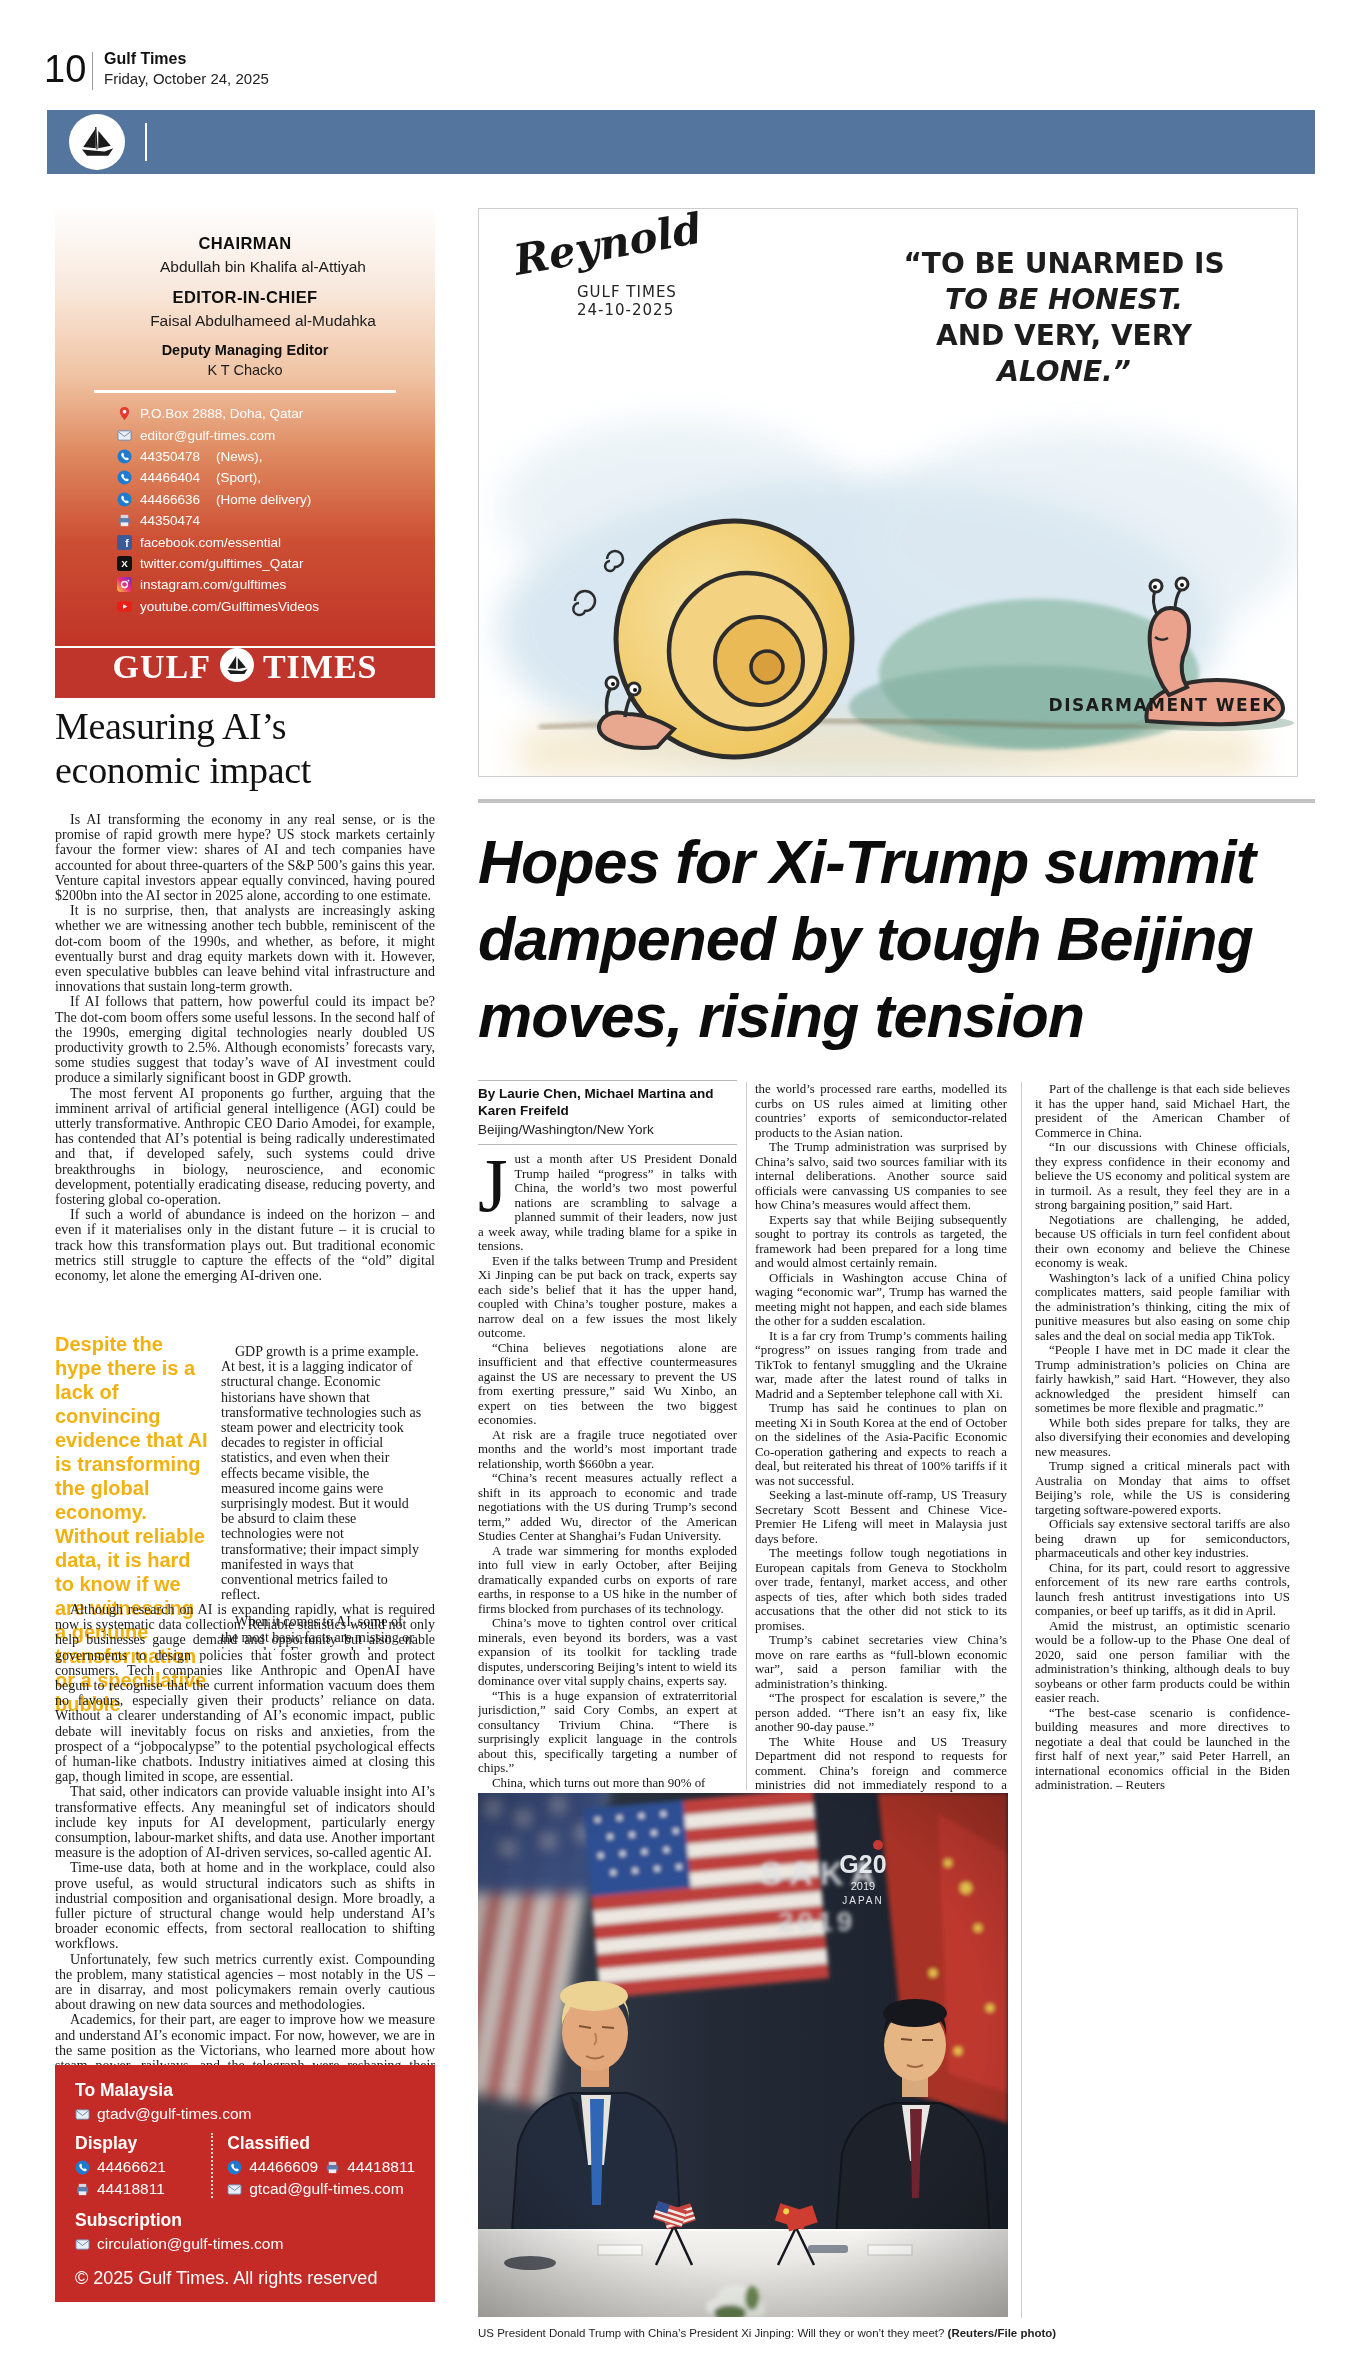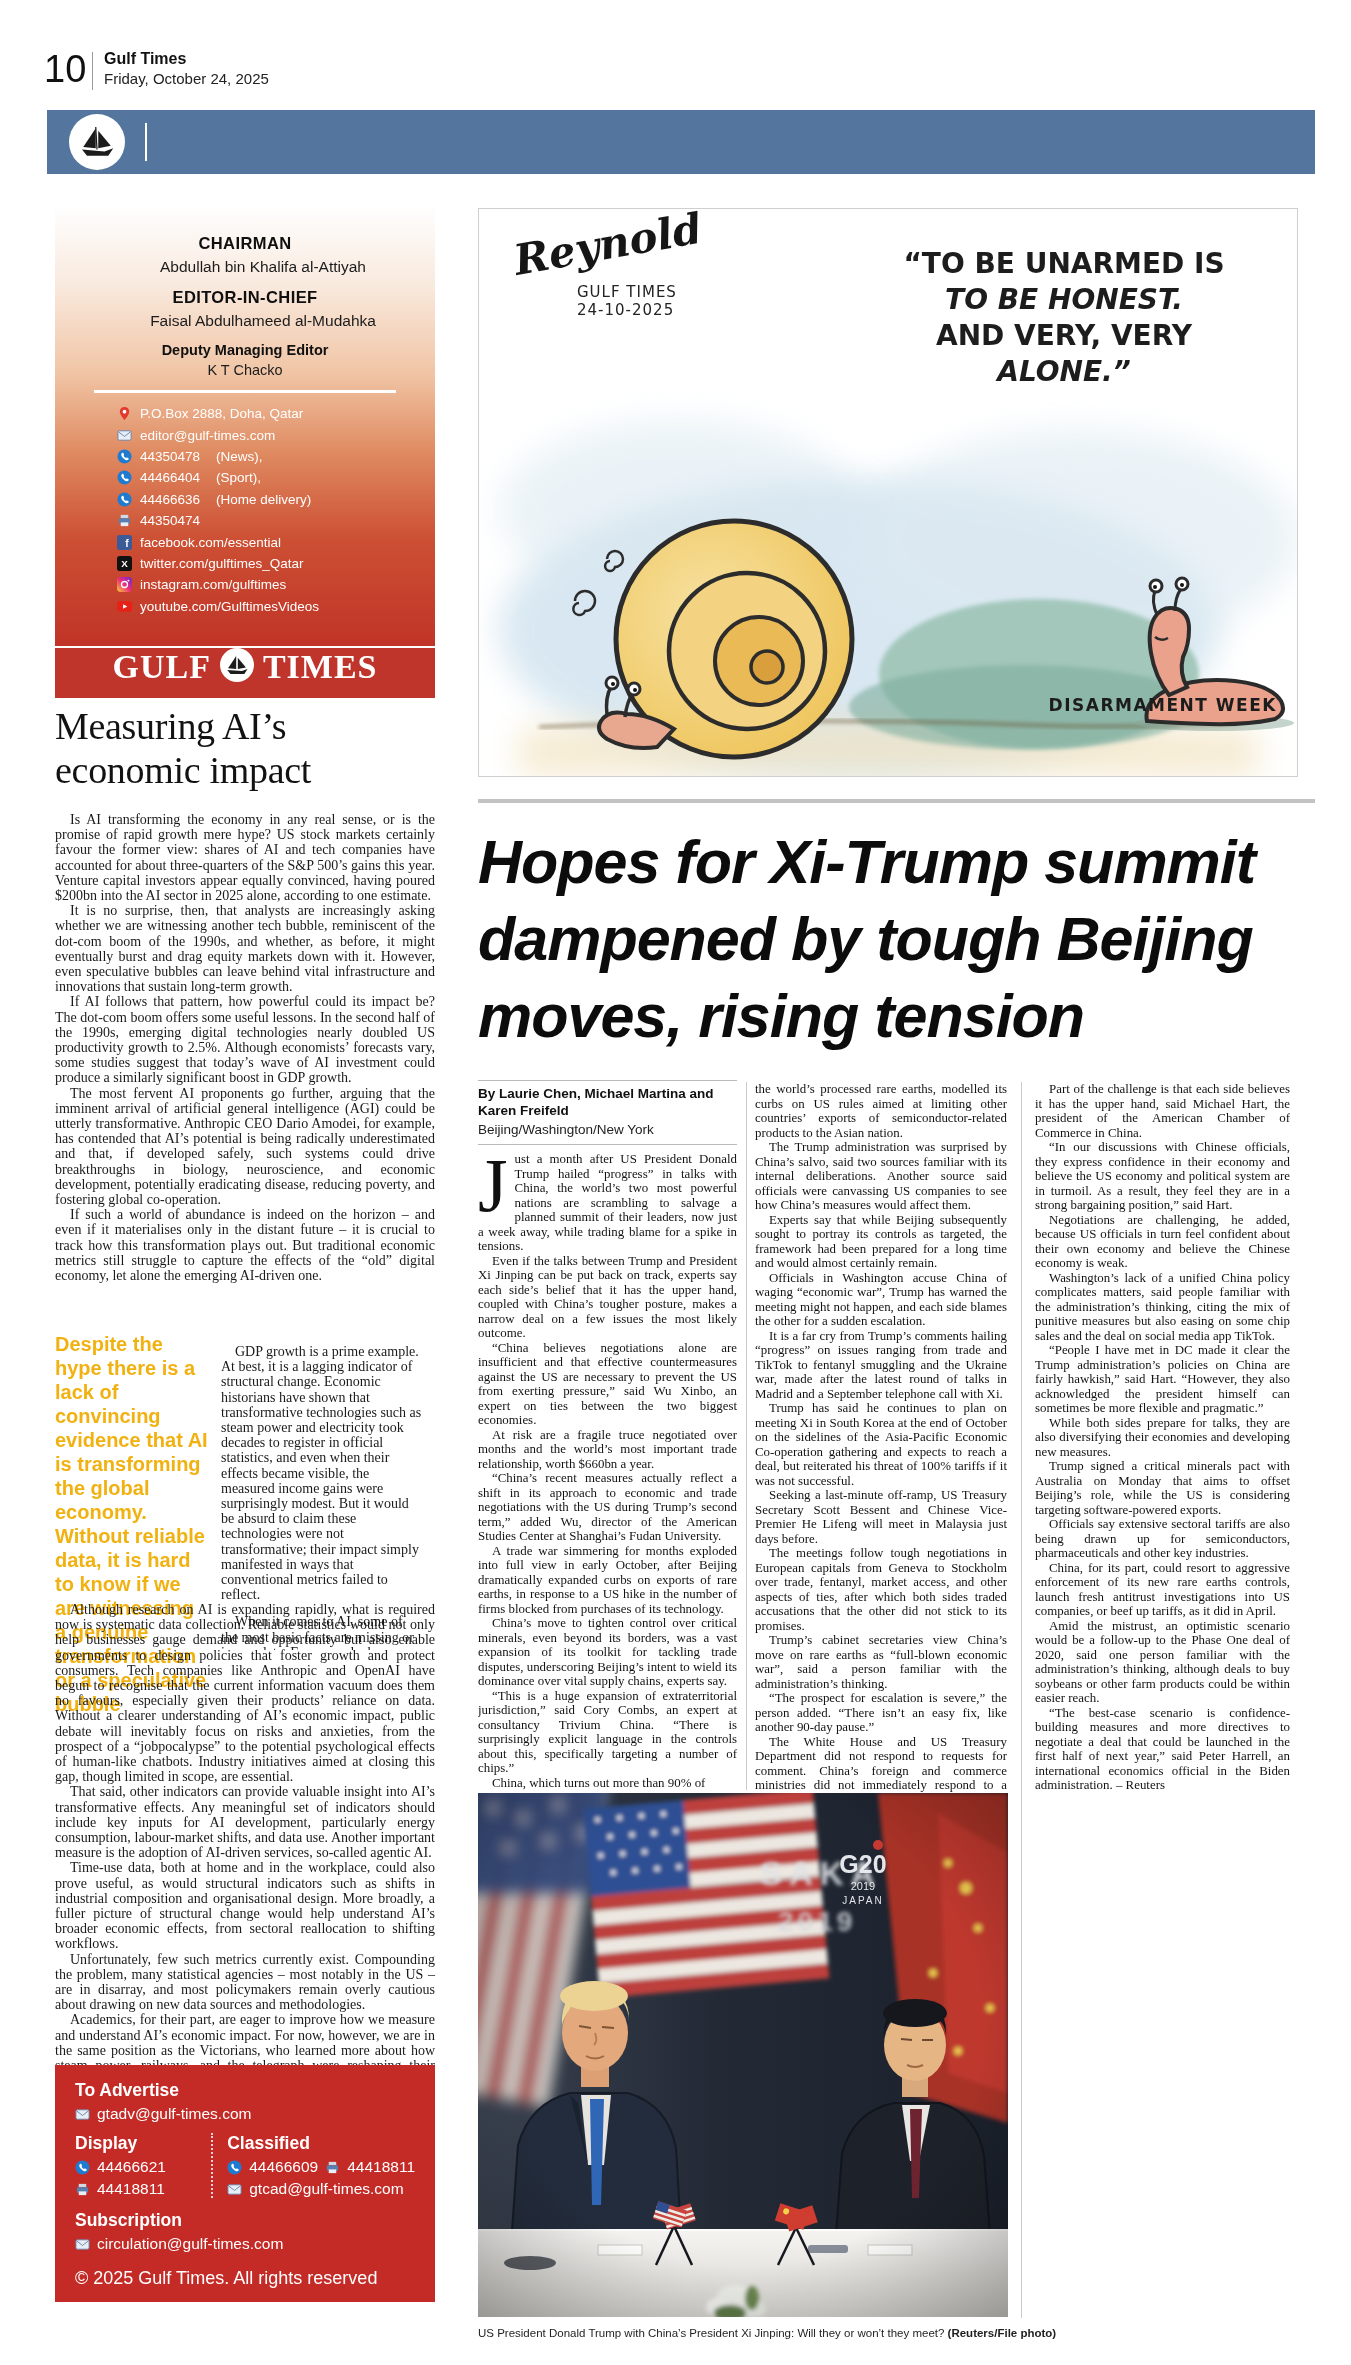--- a/index.html
+++ b/index.html
@@ -264,21 +264,21 @@
 
   <div class="abs lcol op-body op-outro">
       <p>Although research on AI is expanding rapidly, what is required now is systematic data collection. Reliable statistics would not only help businesses gauge demand and opportunity but also enable governments to design policies that foster growth and protect consumers. Tech companies like Anthropic and OpenAI have begun to recognise that the current information vacuum does them no favours, especially given their products’ reliance on data. Without a clearer understanding of AI’s economic impact, public debate will inevitably focus on risks and anxieties, from the prospect of a “jobpocalypse” to the potential psychological effects of human-like chatbots. Industry initiatives aimed at closing this gap, though limited in scope, are essential.</p>
       <p>That said, other indicators can provide valuable insight into AI’s transformative effects. Any meaningful set of indicators should include key inputs for AI development, particularly energy consumption, labour-market shifts, and data use. Another important measure is the adoption of AI-driven services, so-called agentic AI.</p>
       <p>Time-use data, both at home and in the workplace, could also prove useful, as would structural indicators such as shifts in industrial composition and organisational design. More broadly, a fuller picture of structural change would help understand AI’s broader economic effects, from sectoral reallocation to shifting workflows.</p>
       <p>Unfortunately, few such metrics currently exist. Compounding the problem, many statistical agencies – most notably in the US – are in disarray, and most policymakers remain overly cautious about drawing on new data sources and methodologies.</p>
       <p>Academics, for their part, are eager to improve how we measure and understand AI’s economic impact. For now, however, we are in the same position as the Victorians, who learned more about how steam power, railways, and the telegraph were reshaping their world from the novels of Charles Dickens and George Eliot than from official statistics. – Project Syndicate</p>
     </div>
 
   <div class="abs lcol advert">
-    <div class="ad-h">To Advertise</div>
+    <div class="ad-h">To Malaysia</div>
     <div class="ad-row">
       <span class="c-ic">
         <svg viewBox="0 0 16 16">
             <rect x="1" y="3" width="14" height="10" rx="1.5" fill="#e8eef5" stroke="#6b82a8"></rect>
             <path d="M1.5 4 L8 9 L14.5 4" stroke="#6b82a8" fill="none"></path>
           </svg>
       </span>
       <span>gtadv@gulf-times.com</span>
     </div>
     <div class="ad-cols">

